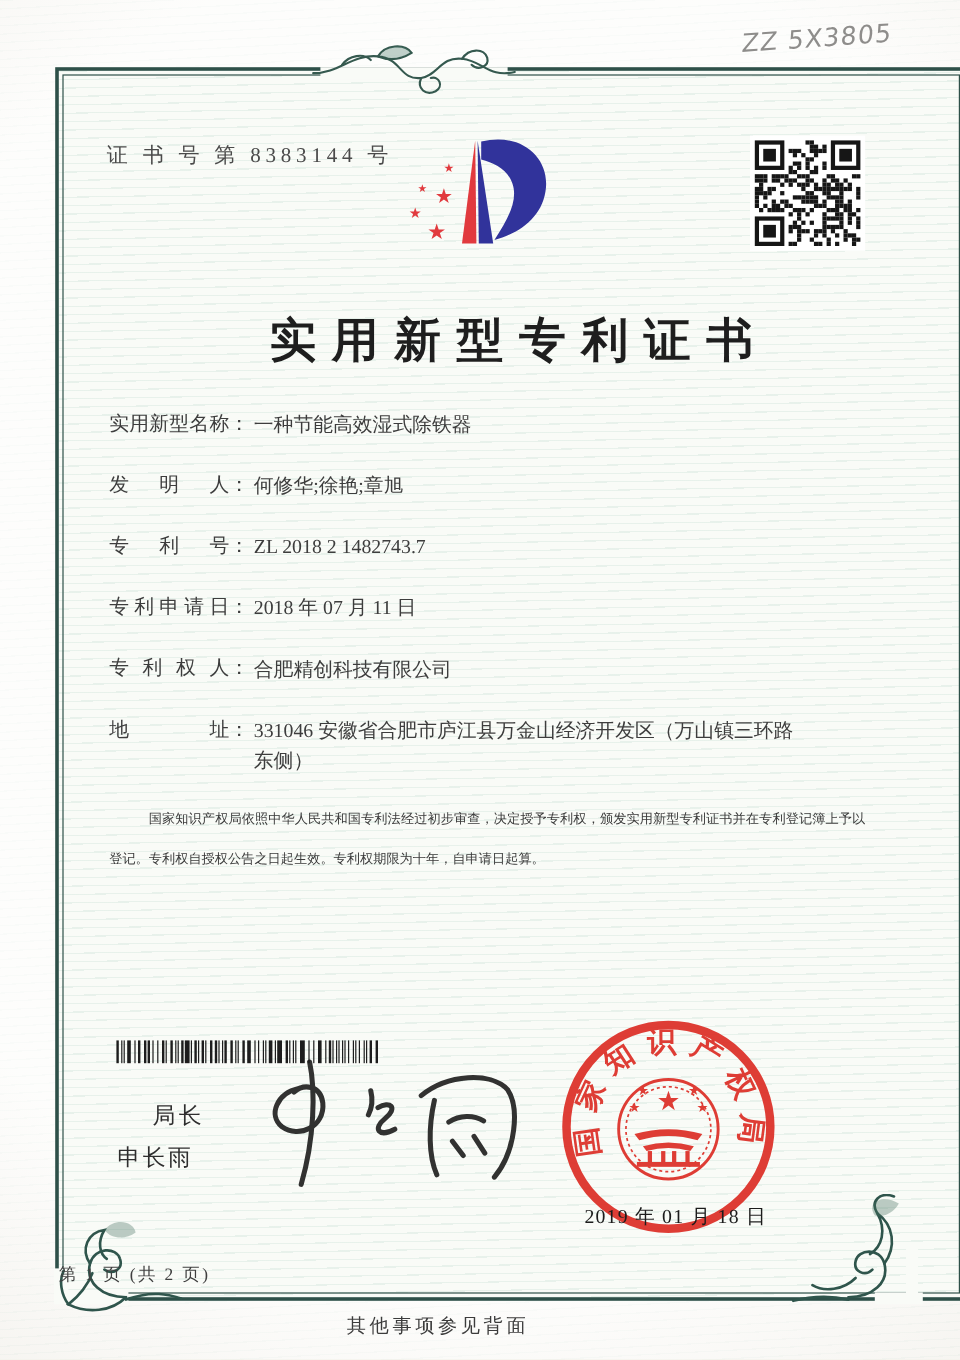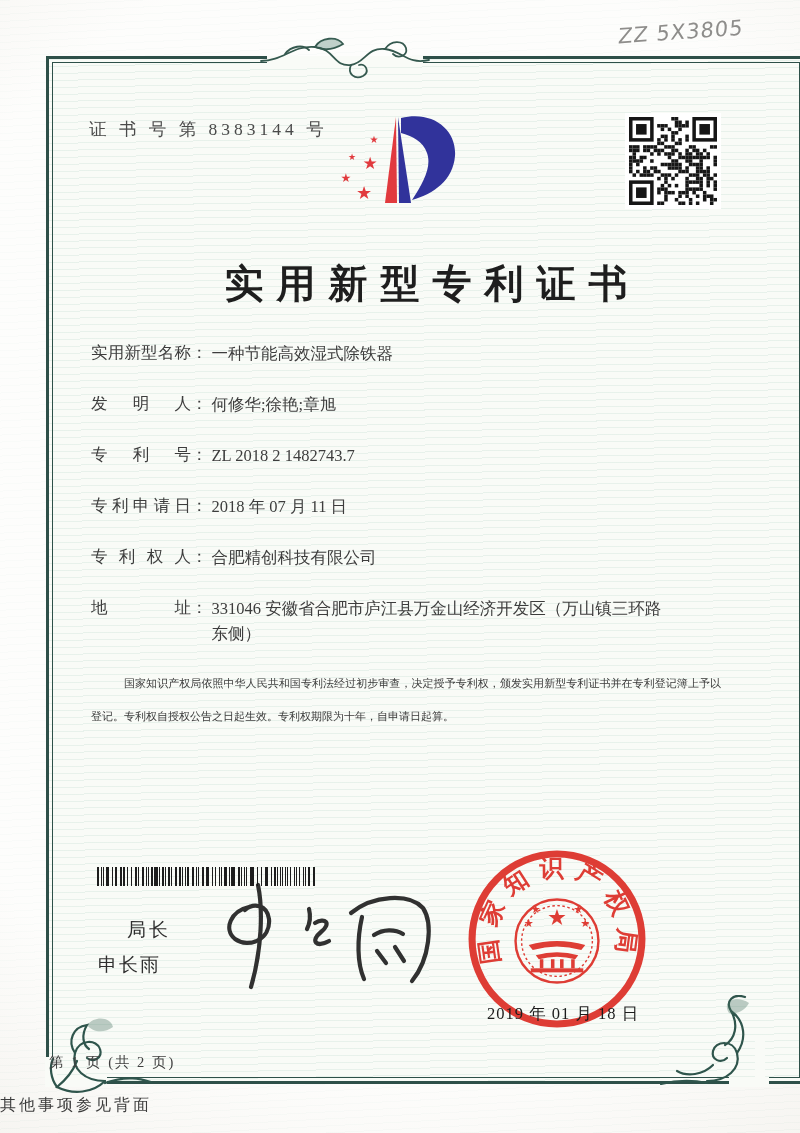--- a/index.html
+++ b/index.html
@@ -68,21 +68,21 @@
   .seal{position:absolute;left:417px;top:789px;width:182px;height:182px;opacity:.93;}
   .seal-date{
     position:absolute;left:438px;top:944px;font-size:16.5px;color:#1c1c1c;
     letter-spacing:1px;white-space:nowrap;
   }
   .page-footer{
     position:absolute;left:0;right:0;top:994px;
     font-size:14.5px;letter-spacing:2px;color:#3f3f3f;
   }
   .back-note{
-    position:absolute;left:0;right:70px;top:1095px;
+    position:absolute;left:0;right:70px;top:1095px;text-align:center;
     font-size:16px;letter-spacing:3px;color:#3c3c3c;
   }
 </style>
 </head>
 <body>
 
 <div class="page">
 
   <div class="handwritten">ZZ 5X3805</div>
 

